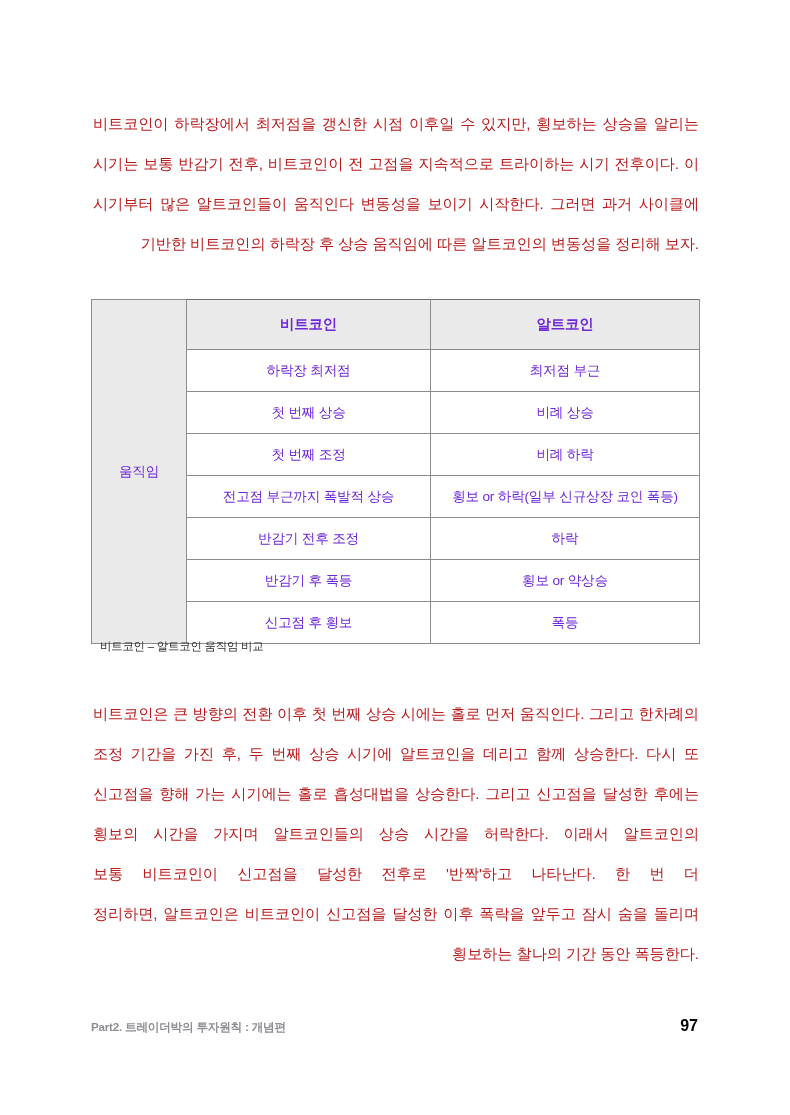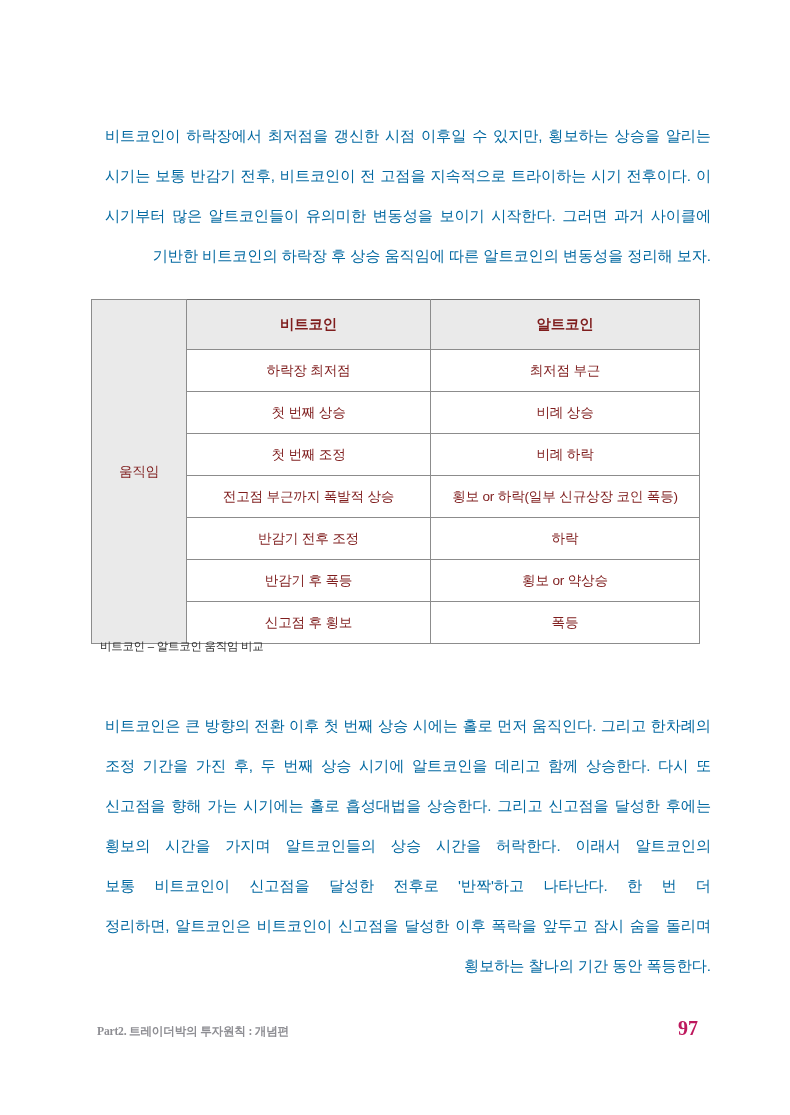--- a/index.html
+++ b/index.html
@@ -25,23 +25,23 @@
     top: 0;
     width: 606px;
   }
 
   
   .para {
     font-size: 15.2px;
     line-height: 40px;
     text-align: justify;
     text-justify: inter-word;
-    color: #0369a1;
+    color: #b91c1c;
     letter-spacing: -0.1px;
-    margin: 12px;
+    margin: 0;
     word-break: keep-all;
   }
   .para-top {
     position: absolute;
     top: 104px;
     left: 0;
     width: 606px;
   }
   .para-bottom {
     position: absolute;
@@ -73,21 +73,21 @@
     border-collapse: collapse;
     width: 608px;
     table-layout: fixed;
     border: 1px solid #6f6f6f;
   }
   table.cmp td, table.cmp th {
     border: 1px solid #8c8c8c;
     text-align: center;
     vertical-align: middle;
     font-size: 13.6px;
-    color: #7f1d1d;
+    color: #6d28d9;
     letter-spacing: -0.2px;
     padding: 0 4px;
     height: 41px;
     font-weight: normal;
     word-break: keep-all;
     white-space: nowrap;
   }
   table.cmp th.hdr {
     background: #eaeaea;
     font-weight: bold;
@@ -109,39 +109,38 @@
     font-size: 11.4px;
     color: #2b2b2b;
     letter-spacing: -0.2px;
     white-space: nowrap;
     margin-left: 7px;
   }
 
   
   .footer {
     position: absolute;
-    left: 97px;
+    left: 91px;
     right: 92px;
     top: 1017px;
     display: flex;
     align-items: baseline;
     justify-content: space-between;
-    font-family: Liberation Serif, serif;
   }
   .footer-title {
     font-size: 11.6px;
     font-weight: bold;
     color: #8e8e93;
     letter-spacing: -0.2px;
     white-space: nowrap;
   }
   .footer-page {
-    font-size: 20px;
+    font-size: 16px;
     font-weight: bold;
-    color: #be185d;
+    color: #000000;
     letter-spacing: 0;
   }
 </style>
 </head>
 <body>
 
 <div class="page">
   <div class="content">
 
     <div class="para para-top">
@@ -169,21 +168,21 @@
           <span>지속적으로</span>
           <span>트라이하는</span>
           <span>시기</span>
           <span>전후이다.</span>
           <span>이</span>
         </div>
       <div class="jline">
           <span>시기부터</span>
           <span>많은</span>
           <span>알트코인들이</span>
-          <span>유의미한</span>
+          <span>움직인다</span>
           <span>변동성을</span>
           <span>보이기</span>
           <span>시작한다.</span>
           <span>그러면</span>
           <span>과거</span>
           <span>사이클에</span>
         </div>
       <div class="jline last">
           <span>기반한 비트코인의 하락장 후 상승 움직임에 따른 알트코인의 변동성을 정리해 보자.</span>
         </div>

